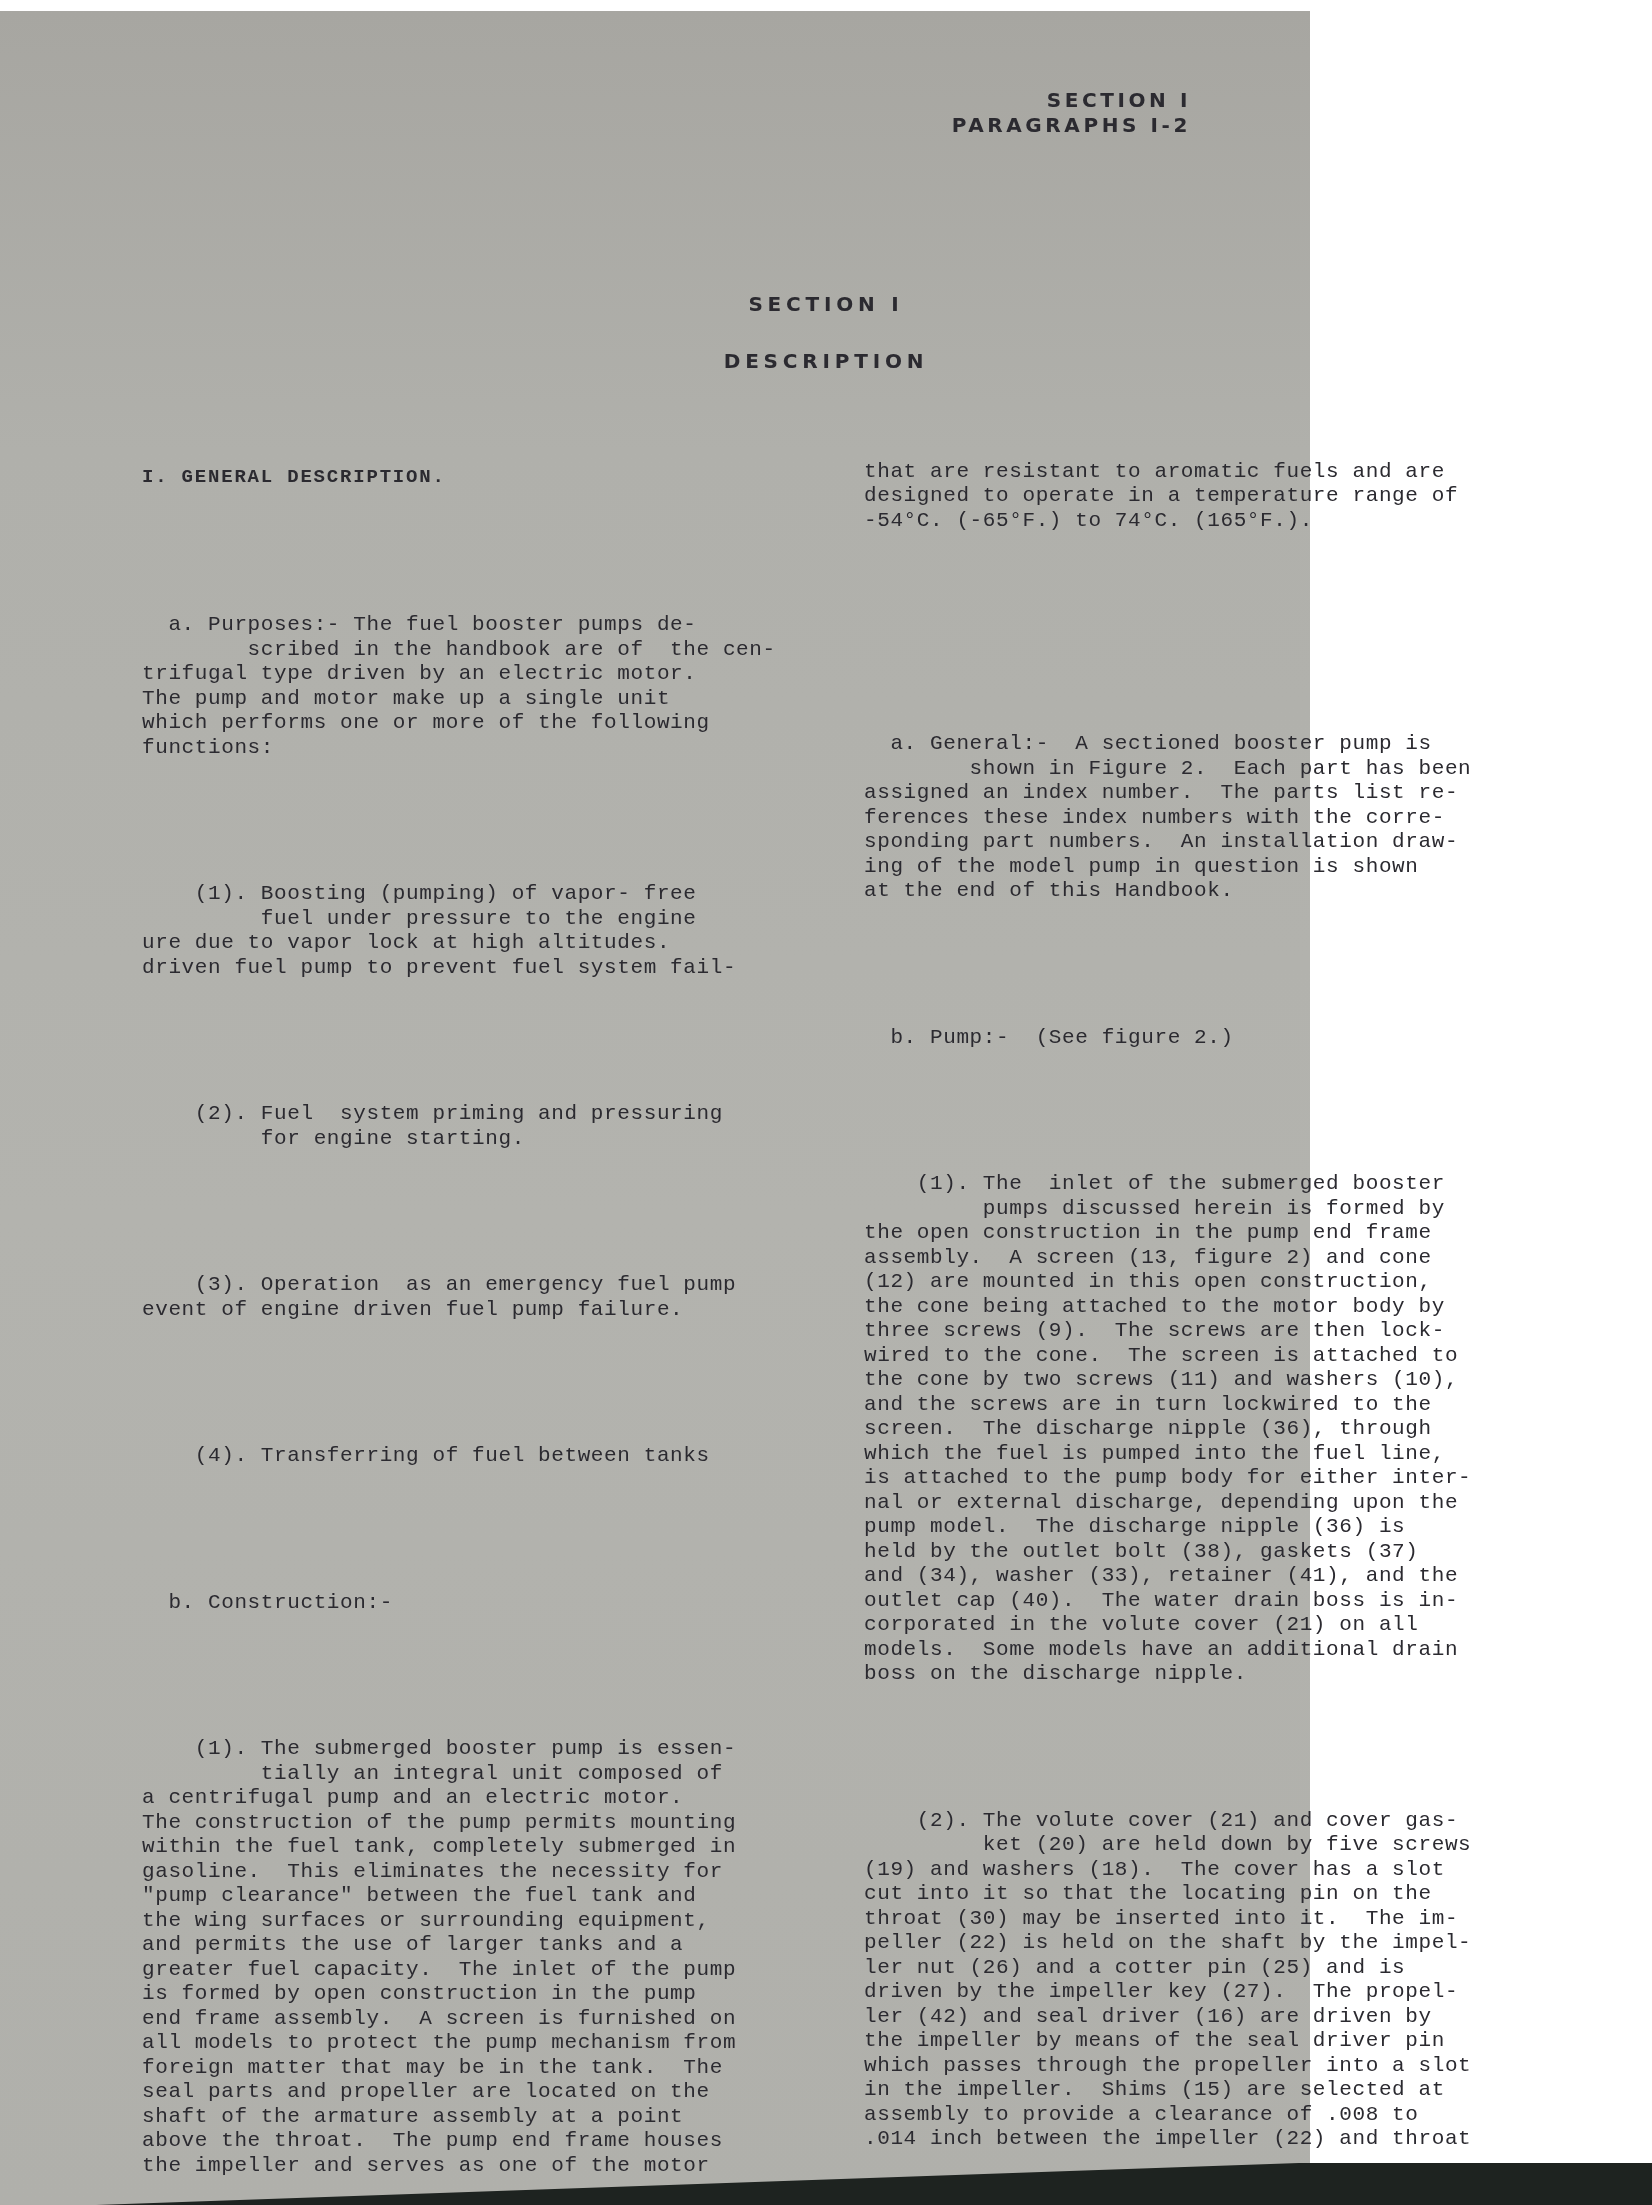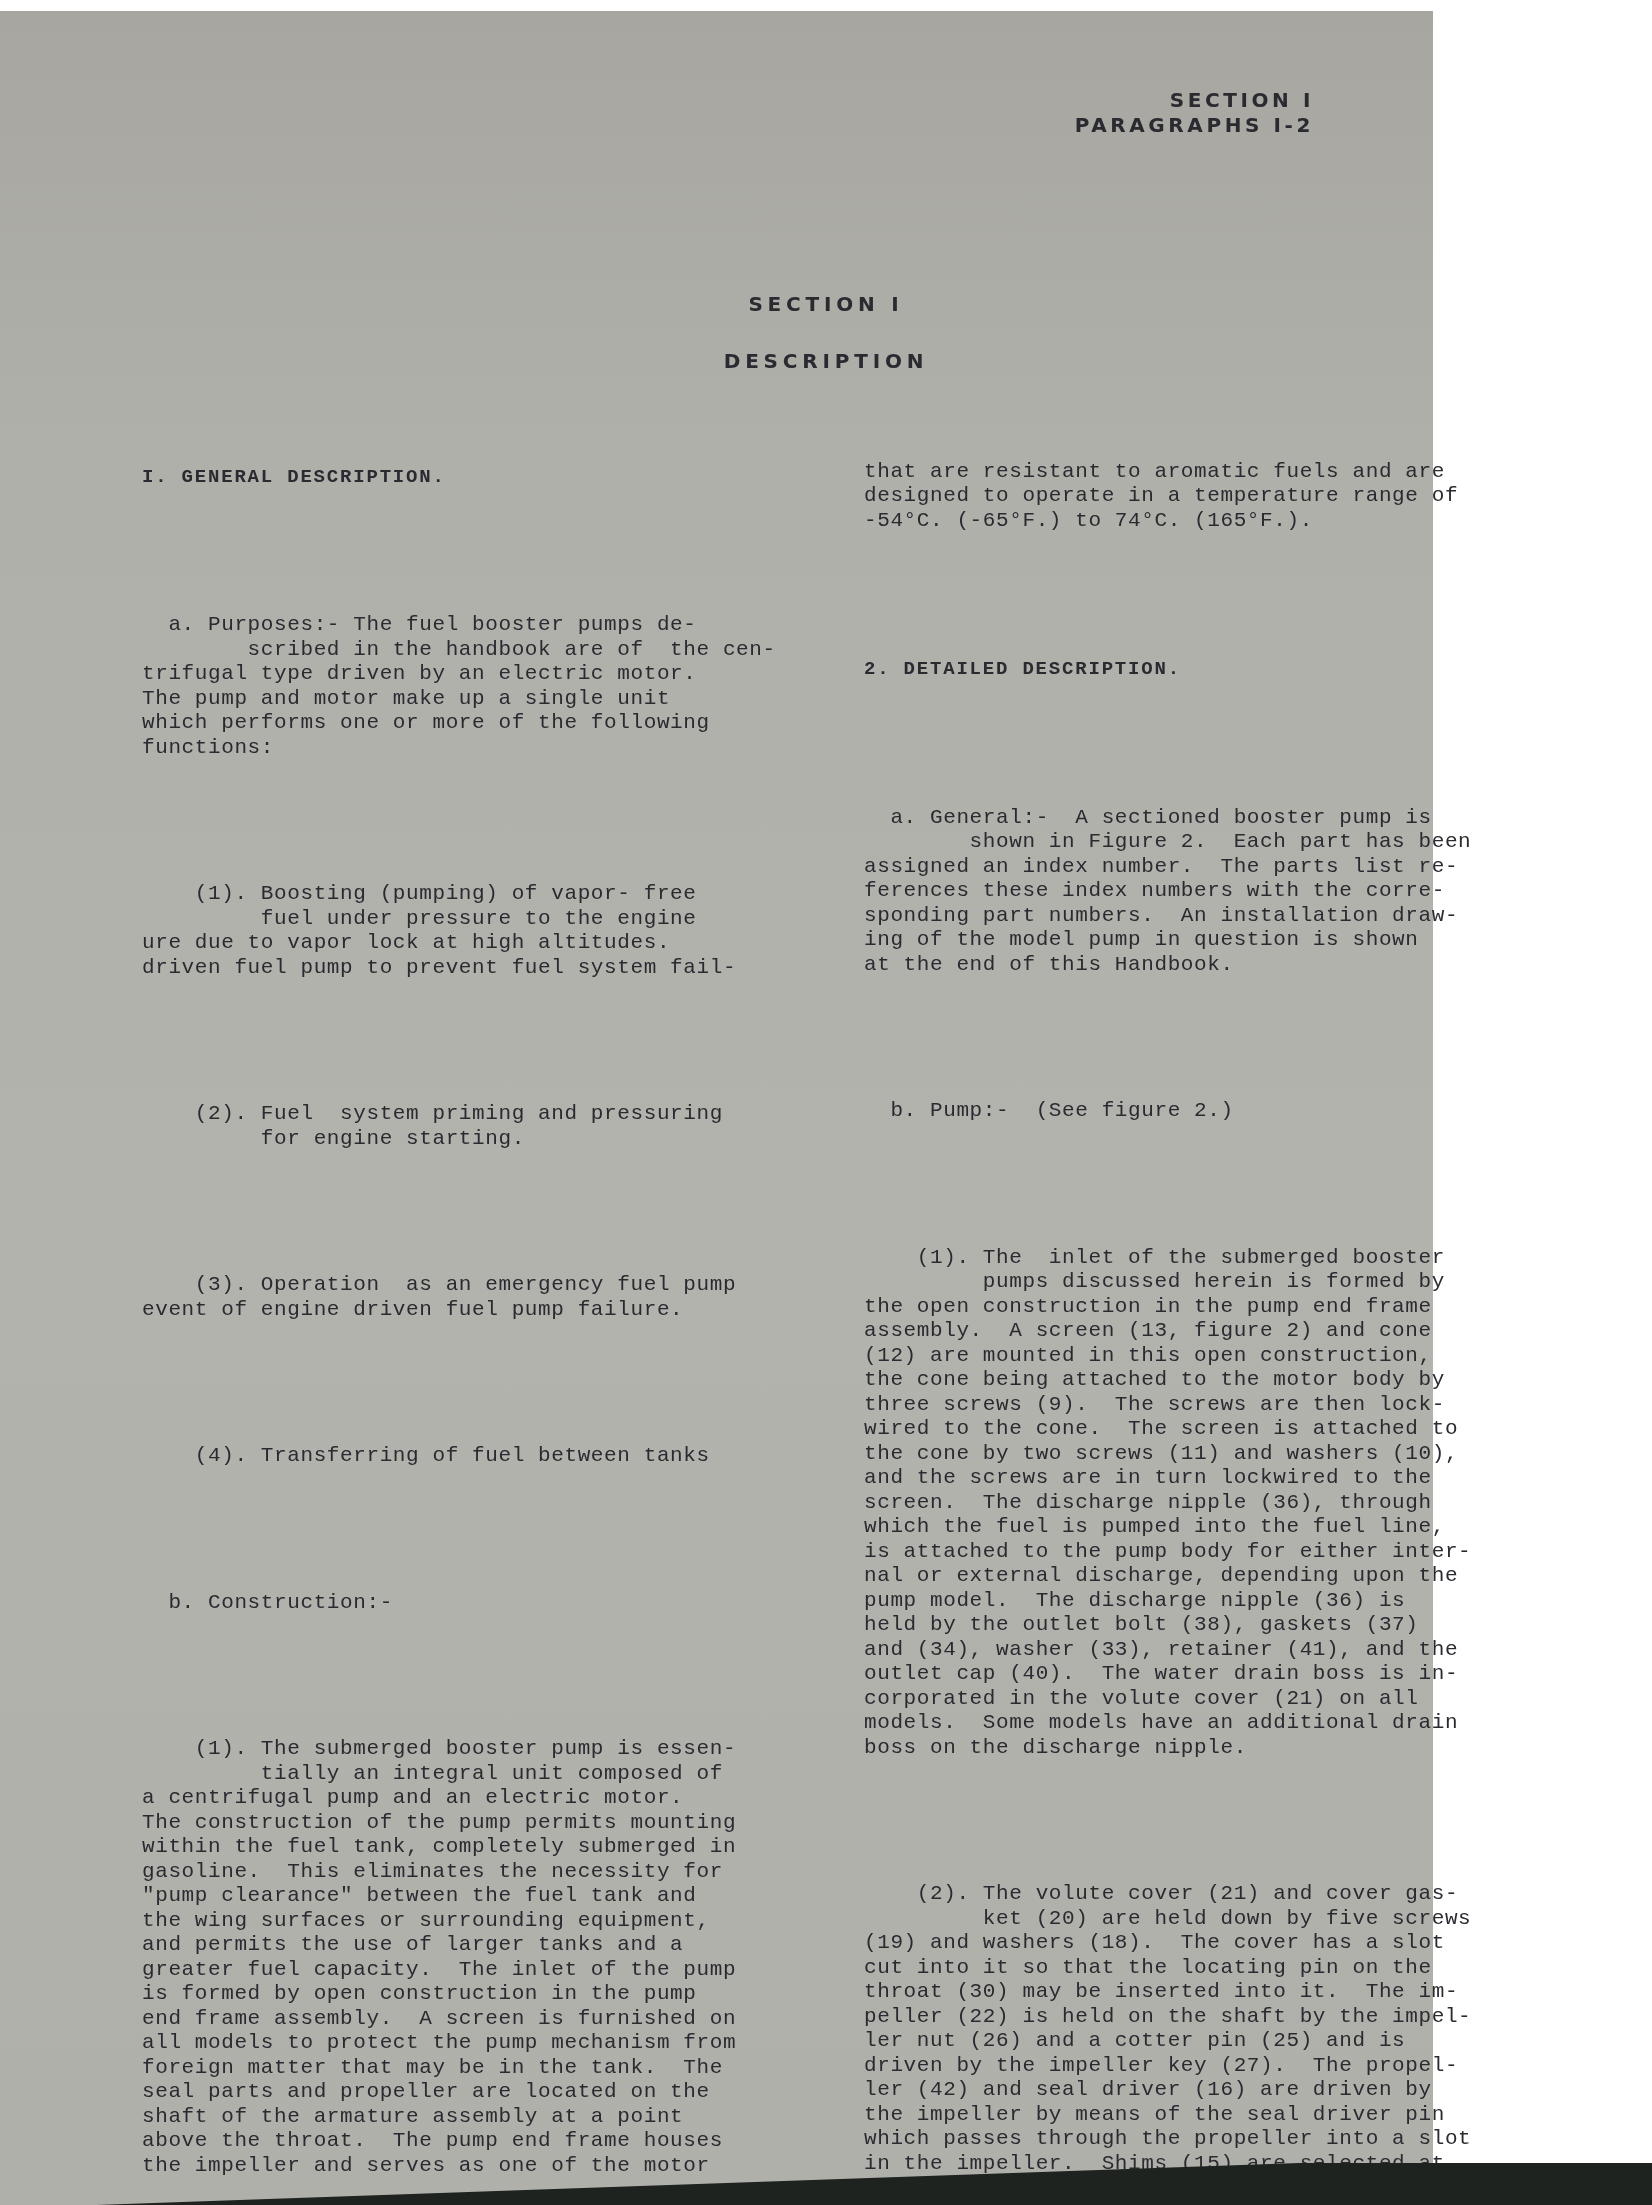--- a/index.html
+++ b/index.html
@@ -10,21 +10,21 @@
     body {
       width: 1652px;
       height: 2205px;
       position: relative;
       overflow: hidden;
     }
     .page {
       position: absolute;
       left: 0;
       top: 10.7px;
-      width: 1433px;
+      width: 1310px;
       height: 2195px;
       background: linear-gradient(180deg, #a7a6a1 0%, #b0b0ab 20%, #b3b3ae 55%, #b0b0ab 100%);
       color: #2b2a30;
       font-family: "Liberation Mono", "DejaVu Sans Mono", monospace;
     }
     .page-shadow-bottom {
       position: absolute;
       left: 0;
       bottom: 0;
       width: 1652px;
@@ -103,21 +103,20 @@
     <p class="para">  b. Construction:-</p>
     <div class="gap-sm"></div>
     <div class="para"><span class="line">    (1). The submerged booster pump is essen-</span><span class="line">         tially an integral unit composed of</span><span class="line">a centrifugal pump and an electric motor.</span><span class="line">The construction of the pump permits mounting</span><span class="line">within the fuel tank, completely submerged in</span><span class="line">gasoline.  This eliminates the necessity for</span><span class="line">"pump clearance" between the fuel tank and</span><span class="line">the wing surfaces or surrounding equipment,</span><span class="line">and permits the use of larger tanks and a</span><span class="line">greater fuel capacity.  The inlet of the pump</span><span class="line">is formed by open construction in the pump</span><span class="line">end frame assembly.  A screen is furnished on</span><span class="line">all models to protect the pump mechanism from</span><span class="line">foreign matter that may be in the tank.  The</span><span class="line">seal parts and propeller are located on the</span><span class="line">shaft of the armature assembly at a point</span><span class="line">above the throat.  The pump end frame houses</span><span class="line">the impeller and serves as one of the motor</span></div>
     
     
   </div>
 
   <div class="col right">
     <div class="para"><span class="line">that are resistant to aromatic fuels and are</span><span class="line">designed to operate in a temperature range of</span><span class="line">-54°C. (-65°F.) to 74°C. (165°F.).</span></div>
     <div class="gap-md"></div>
-    <p class="heading">2. DETAILED DESCRIPTION.</p>
     <div class="gap-md"></div>
     <div class="para"><span class="line">  a. General:-  A sectioned booster pump is</span><span class="line">        shown in Figure 2.  Each part has been</span><span class="line">assigned an index number.  The parts list re-</span><span class="line">ferences these index numbers with the corre-</span><span class="line">sponding part numbers.  An installation draw-</span><span class="line">ing of the model pump in question is shown</span><span class="line">at the end of this Handbook.</span></div>
     <div class="gap-sm"></div>
     <p class="para">  b. Pump:-  (See figure 2.)</p>
     <div class="gap-sm"></div>
     <div class="para"><span class="line">    (1). The  inlet of the submerged booster</span><span class="line">         pumps discussed herein is formed by</span><span class="line">the open construction in the pump end frame</span><span class="line">assembly.  A screen (13, figure 2) and cone</span><span class="line">(12) are mounted in this open construction,</span><span class="line">the cone being attached to the motor body by</span><span class="line">three screws (9).  The screws are then lock-</span><span class="line">wired to the cone.  The screen is attached to</span><span class="line">the cone by two screws (11) and washers (10),</span><span class="line">and the screws are in turn lockwired to the</span><span class="line">screen.  The discharge nipple (36), through</span><span class="line">which the fuel is pumped into the fuel line,</span><span class="line">is attached to the pump body for either inter-</span><span class="line">nal or external discharge, depending upon the</span><span class="line">pump model.  The discharge nipple (36) is</span><span class="line">held by the outlet bolt (38), gaskets (37)</span><span class="line">and (34), washer (33), retainer (41), and the</span><span class="line">outlet cap (40).  The water drain boss is in-</span><span class="line">corporated in the volute cover (21) on all</span><span class="line">models.  Some models have an additional drain</span><span class="line">boss on the discharge nipple.</span></div>
     <div class="gap-sm"></div>
     <div class="para"><span class="line">    (2). The volute cover (21) and cover gas-</span><span class="line">         ket (20) are held down by five screws</span><span class="line">(19) and washers (18).  The cover has a slot</span><span class="line">cut into it so that the locating pin on the</span><span class="line">throat (30) may be inserted into it.  The im-</span><span class="line">peller (22) is held on the shaft by the impel-</span><span class="line">ler nut (26) and a cotter pin (25) and is</span><span class="line">driven by the impeller key (27).  The propel-</span><span class="line">ler (42) and seal driver (16) are driven by</span><span class="line">the impeller by means of the seal driver pin</span><span class="line">which passes through the propeller into a slot</span><span class="line">in the impeller.  Shims (15) are selected at</span><span class="line">assembly to provide a clearance of .008 to</span><span class="line">.014 inch between the impeller (22) and throat</span></div>
   </div>
 

